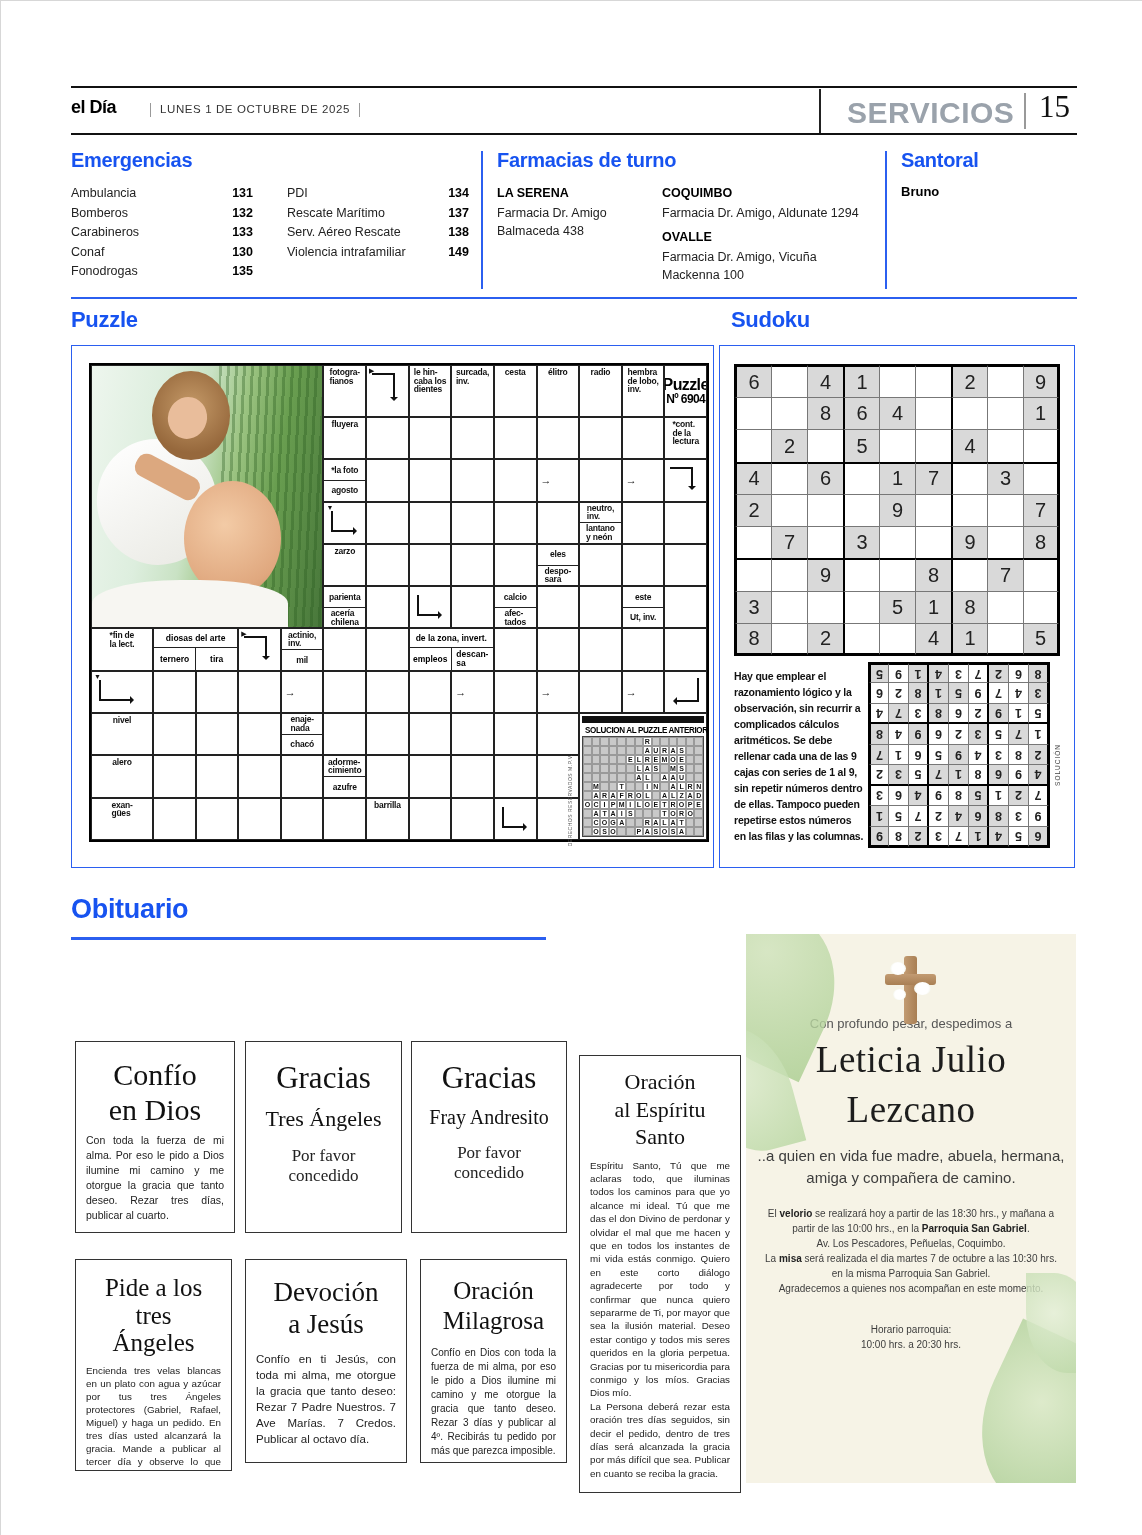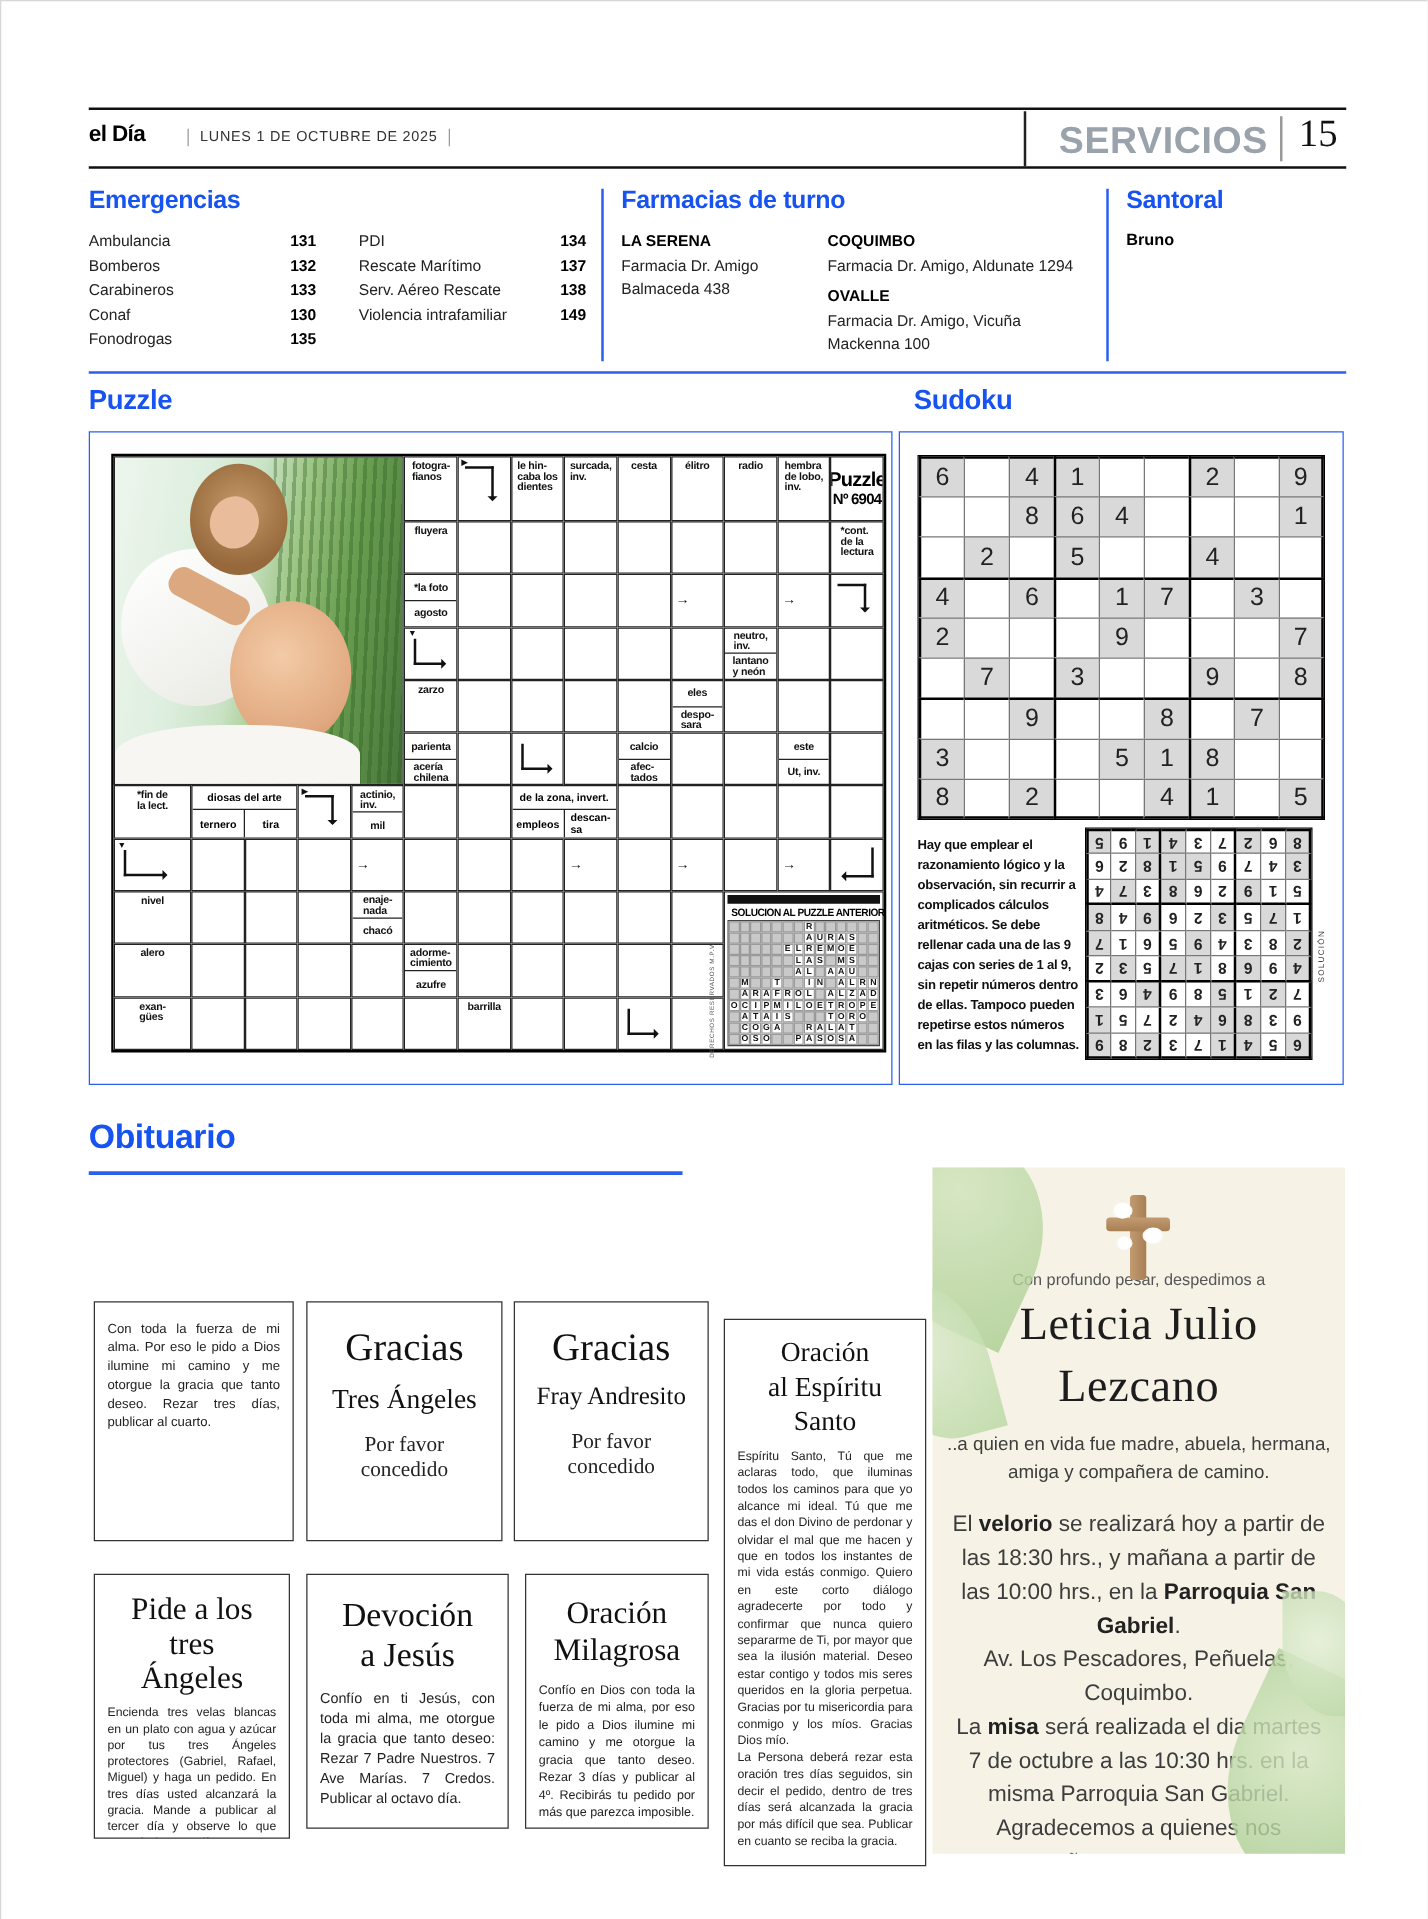--- a/index.html
+++ b/index.html
@@ -94,21 +94,21 @@
   .serif-body{font-family:"Liberation Serif",serif;text-align:center;white-space:pre-line}
   
   #notice{background:#f6f3e6;overflow:hidden;text-align:center;color:#3d3d3d}
   .leaf{position:absolute;border-radius:0 60% 0 60%;opacity:.8}
   .cross-v{position:absolute;background:linear-gradient(90deg,#c29b72,#a97f54);border-radius:3px}
   .cross-h{position:absolute;background:linear-gradient(180deg,#c29b72,#a97f54);border-radius:3px}
   .lily{position:absolute;border-radius:50%;background:radial-gradient(circle,#ffffff 55%,#e9ecd9)}
   .n-intro{font-size:13px;color:#555}
   .n-name{font-family:"Liberation Serif",serif;font-size:37px;line-height:1.35;color:#1d1d1d;letter-spacing:.5px}
   .n-ded{font-size:15px;line-height:1.45}
-  .n-p{font-size:18px;line-height:1.5}
+  .n-p{font-size:10px;line-height:1.5}
   .n-p b{color:#222}
 </style>
 </head>
 <body>
 
 <div id="page">
 
   <div class="rule" style="top:85px"></div>
   <div class="abs brand" style="left:70px;top:96px">el Día</div>
   <div class="abs hdr-date" style="left:140px;top:102px"><span class="hdr-bar"></span><span>LUNES 1 DE OCTUBRE DE 2025</span><span class="hdr-bar"></span></div>
@@ -742,20 +742,22 @@
         <div class="su-cell" style="border-style: solid; border-color: rgb(119, 119, 119) rgb(119, 119, 119) rgb(0, 0, 0); border-width: 0.5px 0px 2px 0.5px;">9</div>
         <div class="su-cell su-given" style="border-style: solid; border-color: rgb(119, 119, 119) rgb(0, 0, 0) rgb(0, 0, 0) rgb(119, 119, 119); border-width: 0.5px 2px 2px 0.5px;">5</div>
       </div>
     <div class="sol-label" style="left:334px;top:398px">SOLUCIÓN</div>
   </div>
 
   <h2 class="abs blue-h" style="left:70px;top:893px;font-size:27px;margin:0">Obituario</h2>
   <div class="ob-underline" style="left:70px;top:936px;width:475px"></div>
 
   <div class="card" style="left:74px;top:1040px;width:160px;height:192px">
+    <div class="card-title" style="font-size:30px;line-height:1.15;margin-top:8px">Confío
+en Dios</div>
     <div class="card-body" style="font-size:10.5px;line-height:15px;margin-top:6px;text-align:justify">Con toda la fuerza de mi alma. Por eso le pido a Dios ilumine mi camino y me otorgue la gracia que tanto deseo. Rezar tres días, publicar al cuarto.</div>
   </div>
   <div class="card" style="left:244px;top:1040px;width:157px;height:192px">
     <div class="card-title" style="font-size:31px;margin-top:10px">Gracias</div>
     <div class="card-sub" style="font-size:22px;margin-top:10px">Tres Ángeles</div>
     <div class="card-body serif-body" style="font-size:17px;margin-top:14px">Por favor
 concedido</div>
   </div>
   <div class="card" style="left:410px;top:1040px;width:156px;height:192px">
     <div class="card-title" style="font-size:31px;margin-top:10px">Gracias</div>

